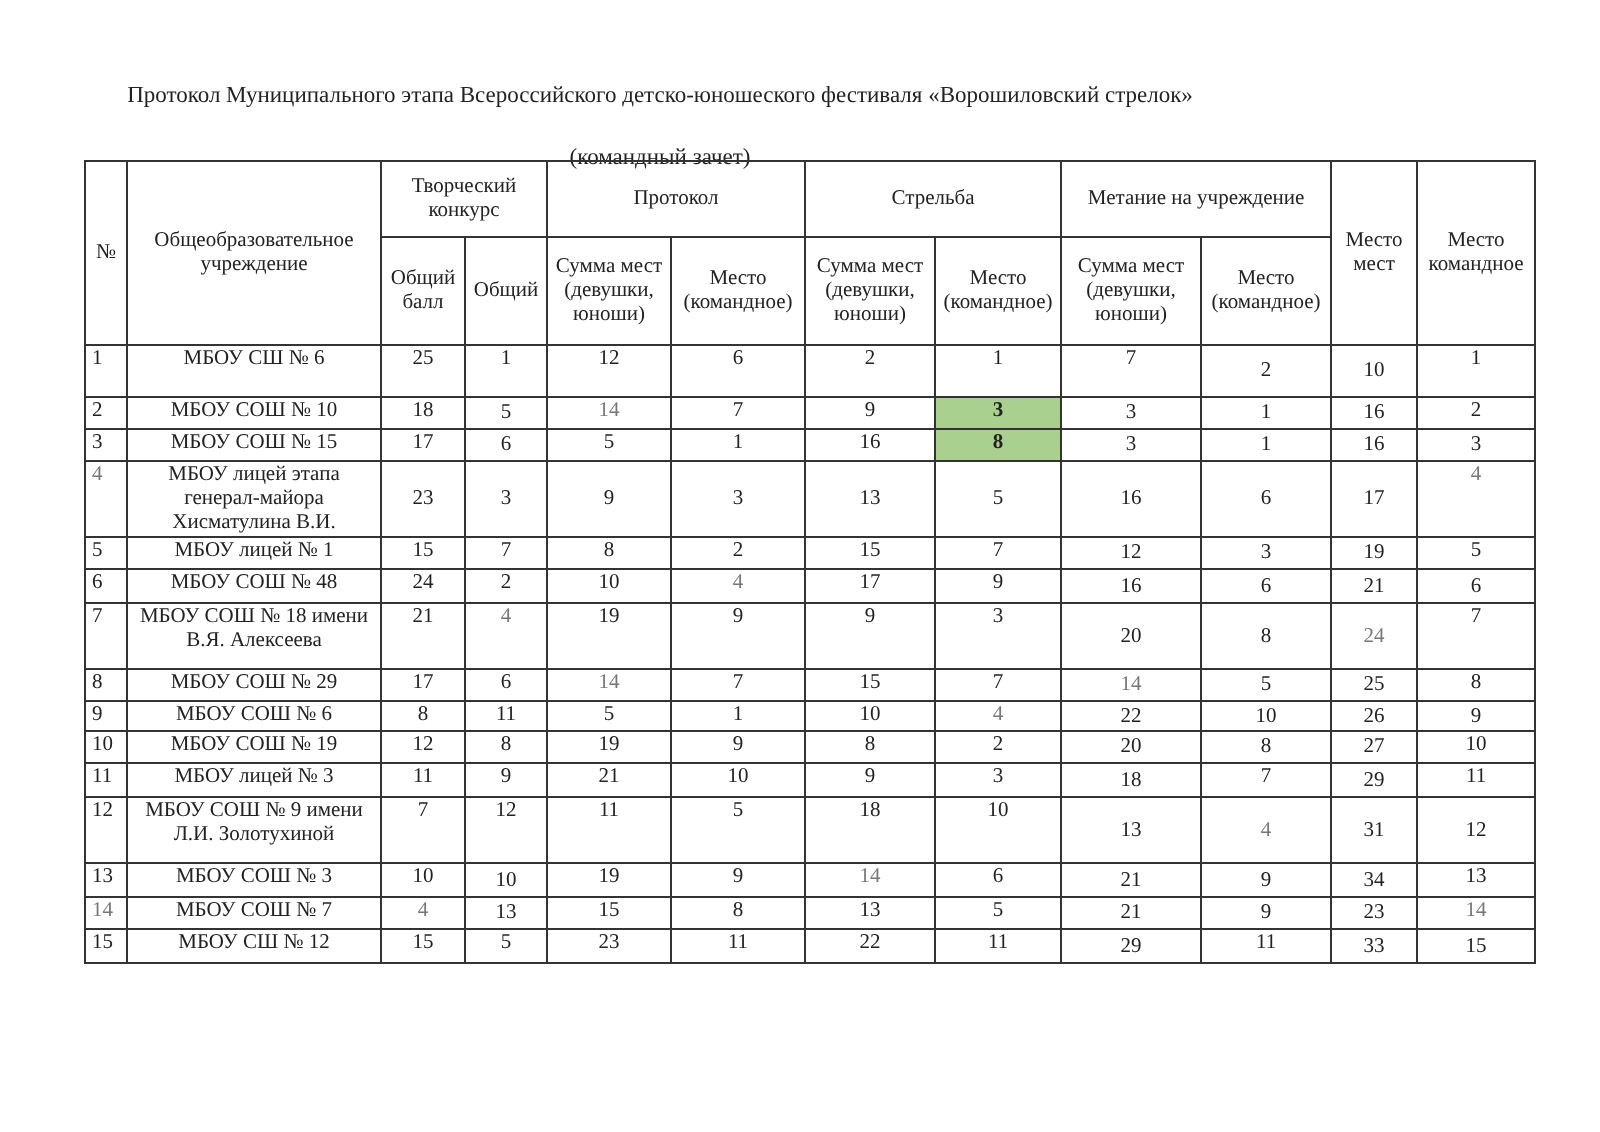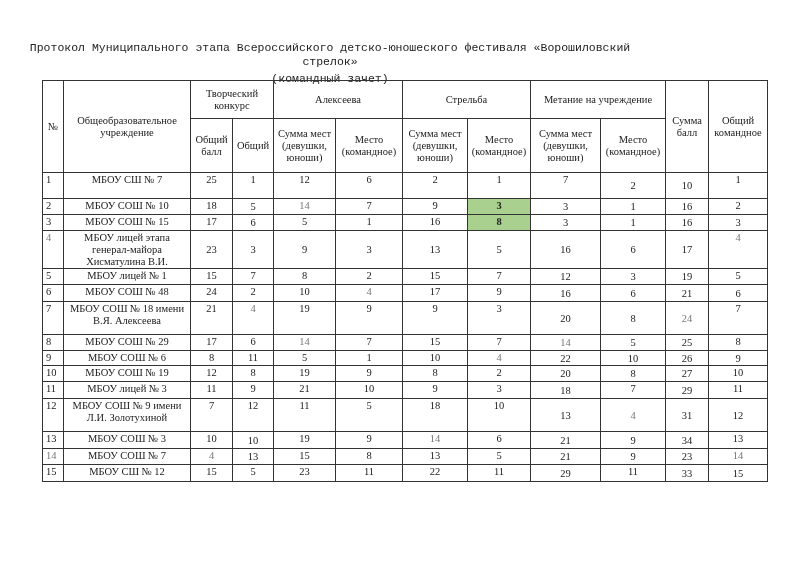--- a/index.html
+++ b/index.html
@@ -1,18 +1,18 @@
 <!DOCTYPE html>
 <html><head>
 <meta charset="utf-8">
 <style>
   html, body { margin: 0; padding: 0; background: #ffffff; }
   body { width: 800px; height: 566px; position: relative; overflow: hidden;
          font-family: "Liberation Serif", "DejaVu Serif", serif; color: #222; }
-  .title { position: absolute; left: 0; width: 660px; text-align: center; font-size: 11.5px; line-height: 14px; font-family: Liberation Mono, monospace; }
+  .title { position: absolute; left: 0; width: 660px; text-align: center; font-size: 11.5px; line-height: 14px; }
   .title1 { top: 41px; }
   .title2 { top: 72px; }
   table { position: absolute; left: 42px; top: 80px; width: 725px; border-collapse: collapse; table-layout: fixed; }
   td, th { border: 1px solid #333; font-weight: normal; font-size: 10.5px; line-height: 12px;
            text-align: center; padding: 0 2px; overflow: hidden; }
   th { vertical-align: middle; }
   td { vertical-align: top; padding-top: 1px; }
   td.mid { vertical-align: middle; }
   td.idx { text-align: left; padding-left: 3px; }
   td.hl { background: #a9d08e; font-weight: bold; }
@@ -37,41 +37,41 @@
     <col style="width:70px">
       <col style="width:65px">
       <col style="width:43px">
       <col style="width:59px">
   </colgroup>
   <thead>
     <tr style="height:38px">
       <th rowspan="2">№</th>
       <th rowspan="2">Общеобразовательное учреждение</th>
       <th colspan="2">Творческий конкурс</th>
-      <th colspan="2">Алексеева</th>
+      <th colspan="2">Протокол</th>
       <th colspan="2">Стрельба</th>
       <th colspan="2">Метание на учреждение</th>
-      <th rowspan="2">Сумма балл</th>
-      <th rowspan="2">Общий командное</th>
+      <th rowspan="2">Место мест</th>
+      <th rowspan="2">Место командное</th>
     </tr>
     <tr style="height:54px">
       <th>Общий балл</th>
       <th>Общий</th>
       <th>Сумма мест (девушки, юноши)</th>
       <th>Место (командное)</th>
       <th>Сумма мест (девушки, юноши)</th>
       <th>Место (командное)</th>
       <th>Сумма мест (девушки, юноши)</th>
       <th>Место (командное)</th>
     </tr>
   </thead>
   <tbody>
     <tr style="height:26px">
       <td class="idx">1</td>
-      <td>МБОУ СШ № 7</td>
+      <td>МБОУ СШ № 6</td>
       <td>25</td>
       <td>1</td>
       <td>12</td>
       <td>6</td>
       <td>2</td>
       <td>1</td>
       <td>7</td>
       <td class="mid">2</td>
       <td class="mid">10</td>
       <td>1</td>

